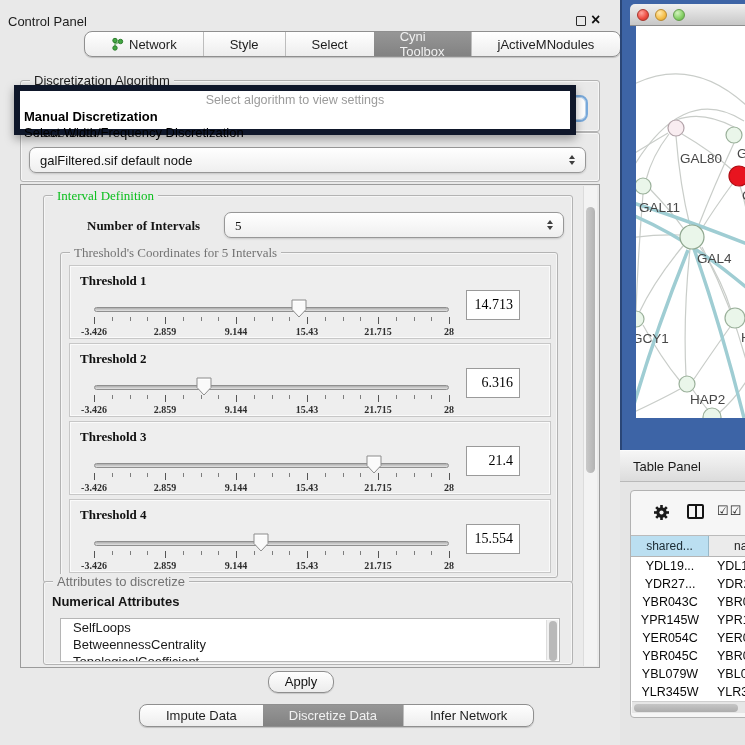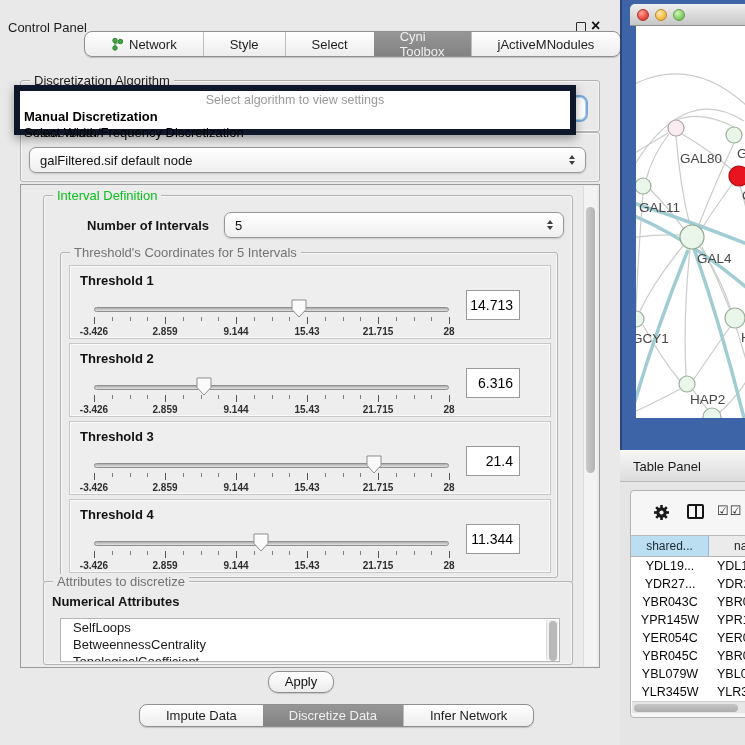--- a/index.html
+++ b/index.html
@@ -2,21 +2,21 @@
 <html><head>
 <meta charset="utf-8">
 <style>
   * { margin:0; padding:0; box-sizing:border-box; }
   html,body { width:745px; height:745px; overflow:hidden; }
   body { font-family:"Liberation Sans", sans-serif; background:#e9e9e9; position:relative; }
   #app { position:absolute; inset:0; }
 
   
   #left-panel { position:absolute; left:0; top:0; width:620px; height:745px; background:#e9e9e9; }
-  .titlebar { position:absolute; left:0; top:16px; width:568px; height:22px; }
+  .titlebar { position:absolute; left:0; top:10px; width:568px; height:22px; }
   .titlebar .title { position:absolute; left:8px; top:4px; font-size:13px; color:#1c1c1c; }
   .float-box { position:absolute; left:576px; top:6px; width:10px; height:10px; border:1.6px solid #2a2a2a; border-radius:1px; }
   .close-x { position:absolute; left:591px; top:1px; font-size:16px; font-weight:900; color:#111; }
 
   .tabbar { position:absolute; display:flex; align-items:stretch; border:1px solid #8f8f8f; border-radius:8px; overflow:hidden; background:linear-gradient(#ffffff,#ededed); box-shadow:0 1px 1px rgba(0,0,0,.18); }
   #top-tabbar { left:84px; top:31px; height:26px; }
   .tabseg { display:flex; align-items:center; gap:5px; padding:0 26px; font-size:13px; color:#1d1d1d; position:relative; }
   .tabseg.sep { border-left:1px solid #bdbdbd; }
   .tabseg.sel { background:linear-gradient(#969696,#828282); color:#f1f1f1; }
 
@@ -148,21 +148,21 @@
         <span class="ctext">galFiltered.sif default node</span>
         <span class="spinner">
             <i class="arr-up"></i>
             <i class="arr-dn"></i>
           </span>
       </div>
     </div>
 
     <div id="settings-panel">
 
-      <div class="groupbox" style="left:22px;top:10px;width:530px;height:388px;">
+      <div class="groupbox" style="left:22px;top:10px;width:530px;height:388px;font-family:Liberation Serif, serif;">
         <span class="grouplabel inner green">Interval Definition</span>
 
         <div class="bold13" style="position:absolute;left:43px;top:22px;">Number of Intervals</div>
         <div class="combo" style="left:180px;top:16px;width:340px;height:26px;">
           <span class="ctext">5</span>
           <span class="spinner">
               <i class="arr-up"></i>
               <i class="arr-dn"></i>
             </span>
         </div>
@@ -313,21 +313,21 @@
                   <div class="ticklabel" style="left: 20%;">2.859</div>
                   <div class="ticklabel" style="left: 40%;">9.144</div>
                   <div class="ticklabel" style="left: 60%;">15.43</div>
                   <div class="ticklabel" style="left: 80%;">21.715</div>
                   <div class="ticklabel" style="left: 100%;">28</div>
                   <div class="thumb-holder" style="left: 46.9993%;"><svg width="16" height="19">
                       <path d="M1,1 h14 v9.5 l-7,7.5 l-7,-7.5 z" fill="#fafafa" stroke="#8d8d8d"></path>
                       <path d="M2.5,2.5 h11" stroke="#fff" fill="none"></path>
                     </svg></div>
                 </div>
-                <div class="value-box">11.344</div>
+                <div class="value-box">15.554</div>
               </div>
             </div>
         </div>
       </div>
 
       <div class="groupbox" style="left:22px;top:396px;width:530px;height:84px;">
         <span class="grouplabel inner blue">Attributes to discretize</span>
         <div class="bold13" style="position:absolute;left:8px;top:12px;">Numerical Attributes</div>
         <div id="attr-list">
           <div id="attr-items">

